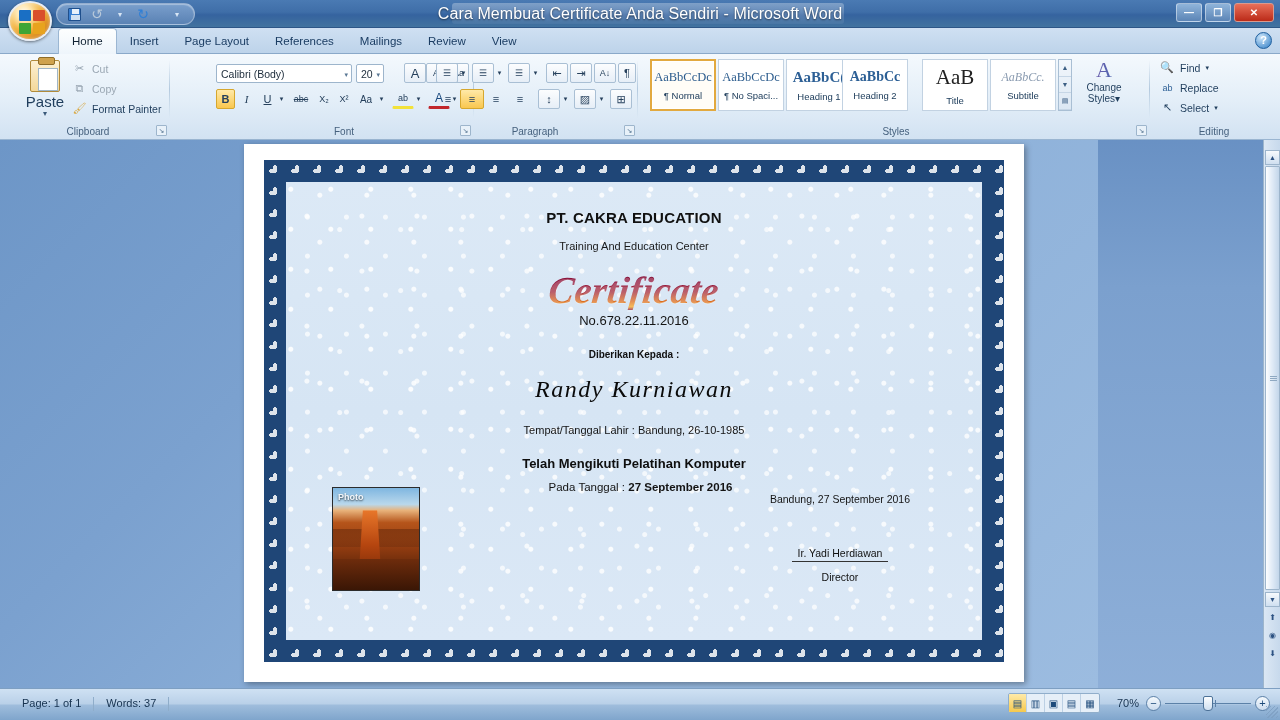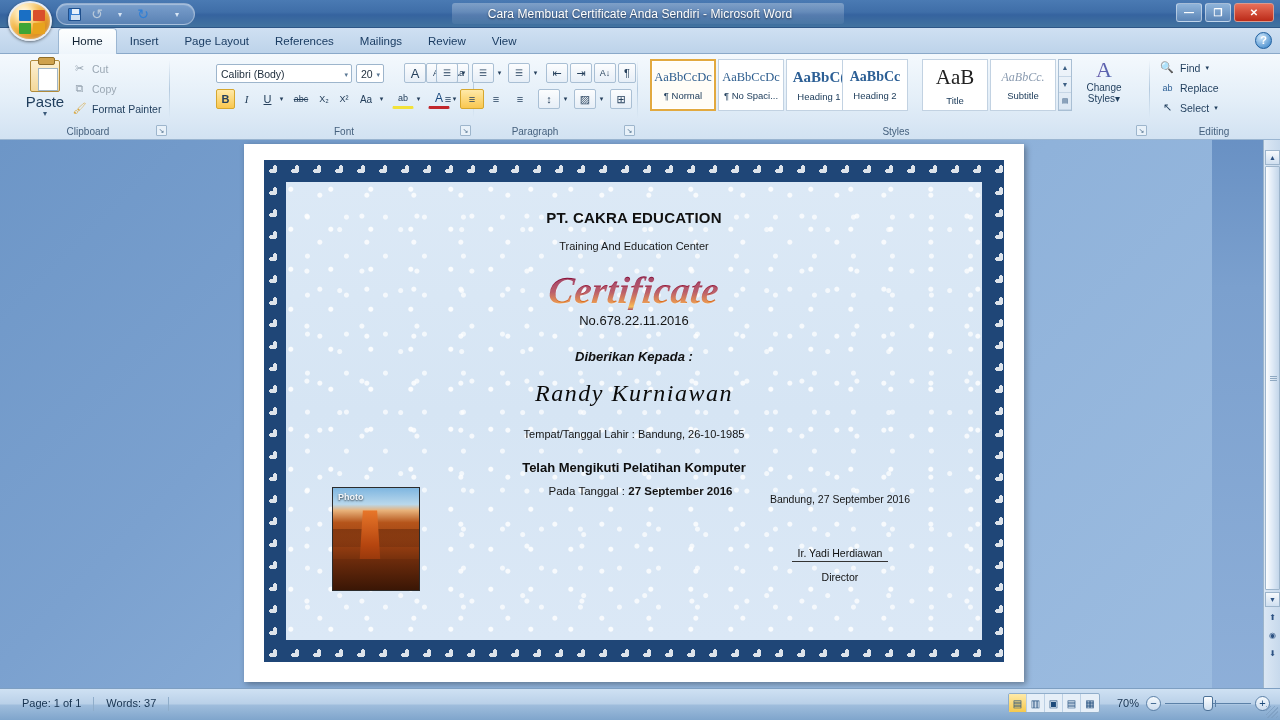--- a/index.html
+++ b/index.html
@@ -16,21 +16,21 @@
 
   
   .titlebar {
     position: absolute; left: 0; top: 0; width: 1280px; height: 28px;
     background: linear-gradient(180deg,#4a7ab3 0%,#3f6ea8 45%,#35639f 55%,#42739f 100%);
     border-bottom: 1px solid #2d5687;
   }
   .title-text {
     position: absolute; left: 0; top: 0; width: 1280px; height: 28px;
     line-height: 28px; text-align: center; color: #ffffff;
-    font-size: 12px; text-shadow: 0 1px 2px rgba(0,0,0,.55);
+    font-size: 16px; text-shadow: 0 1px 2px rgba(0,0,0,.55);
     letter-spacing: .1px;
   }
   .title-glass {
     position:absolute; left:452px; top:3px; width:392px; height:21px;
     background: linear-gradient(180deg, rgba(255,255,255,.30), rgba(255,255,255,.06));
     border-radius: 3px; pointer-events:none;
   }
 
   
   .orb {
@@ -145,21 +145,21 @@
                 border:1px solid #a9bfd4; background:linear-gradient(180deg,#f2f7fc,#dbe7f3); }
   .gal-scroll div { flex:1; display:flex; align-items:center; justify-content:center; font-size:7px; color:#3c5f84;
                     border-bottom:1px solid #c6d6e6; }
   .changestyles { position:absolute; top:2px; width:52px; text-align:center; }
   .cs-ico { font-size:22px; line-height:24px; background:linear-gradient(90deg,#8d55a8,#2f6fb5);
             -webkit-background-clip:text; background-clip:text; color:transparent; font-family:"Liberation Serif",serif; }
   .cs-lbl { font-size:10px; color:#1f3d5c; line-height:11px; }
 
   
   .workspace {
-    position:absolute; left:0; top:140px; width:1212px; height:548px;
+    position:absolute; left:0; top:140px; width:1098px; height:548px;
     background: linear-gradient(135deg,#6d96c7 0%,#7ba1cf 30%,#8fb2da 60%,#9cbce0 100%);
   }
   .page {
     position:absolute; left:244px; top:4px; width:780px; height:538px;
     background:#ffffff; box-shadow:2px 2px 6px rgba(0,0,0,.35);
   }
 
   
   .cert {
     position:absolute; left:20px; top:16px; width:740px; height:502px;
@@ -191,21 +191,21 @@
   .c-sub { font-size:11px; color:#1a1a1a; margin-top:14px; }
   .c-wordart {
     font-family:"Liberation Serif", serif; font-style:italic; font-weight:bold;
     font-size:38px; margin-top:18px; line-height:40px;
     background: linear-gradient(180deg,#7a0b34 0%,#8e1038 30%,#a32a3a 55%,#d96a1e 78%,#f4a521 92%, #8c1232 100%);
     -webkit-background-clip:text; background-clip:text; color:transparent;
     text-shadow:0 1px 0 rgba(255,255,255,.25);
     letter-spacing:.5px; transform: skewX(-6deg);
   }
   .c-no { font-size:13px; color:#141414; margin-top:3px; }
-  .c-given { font-size:13px; font-weight:bold; color:#111; margin-top:21px;font-style:italic; }
+  .c-given { font-size:10px; font-weight:bold; color:#111; margin-top:21px; }
   .c-name {
     font-family:"Liberation Serif", serif; font-style:italic;
     font-size:24px; color:#0a0a0a; margin-top:16px; letter-spacing:1.5px;
   }
   .c-birth { font-size:11px; color:#141414; margin-top:21px; }
   .c-course { font-size:13px; font-weight:bold; color:#0e0e0e; margin-top:20px; }
   .c-date { font-size:11.5px; color:#141414; margin-top:10px;padding-left:13px; }
   .c-date b { font-weight:bold; }
 
   .sign-block { position:absolute; right:42px; top:311px; text-align:center; width:200px; }

